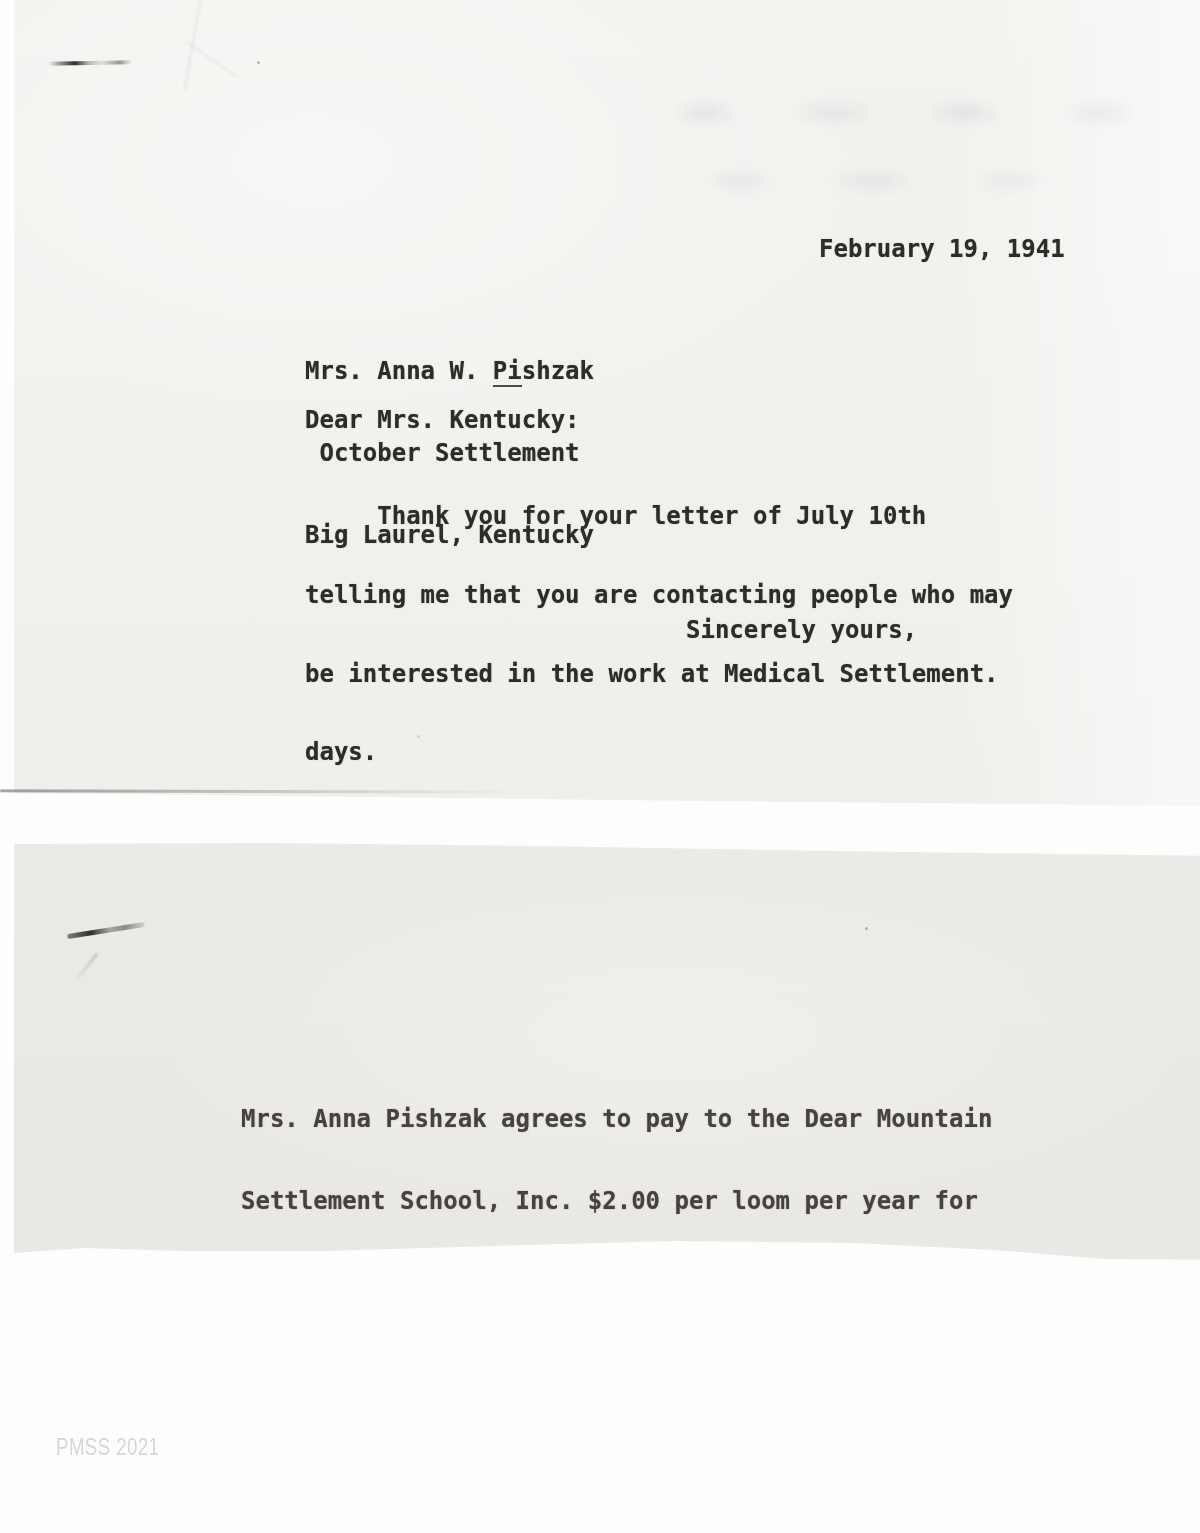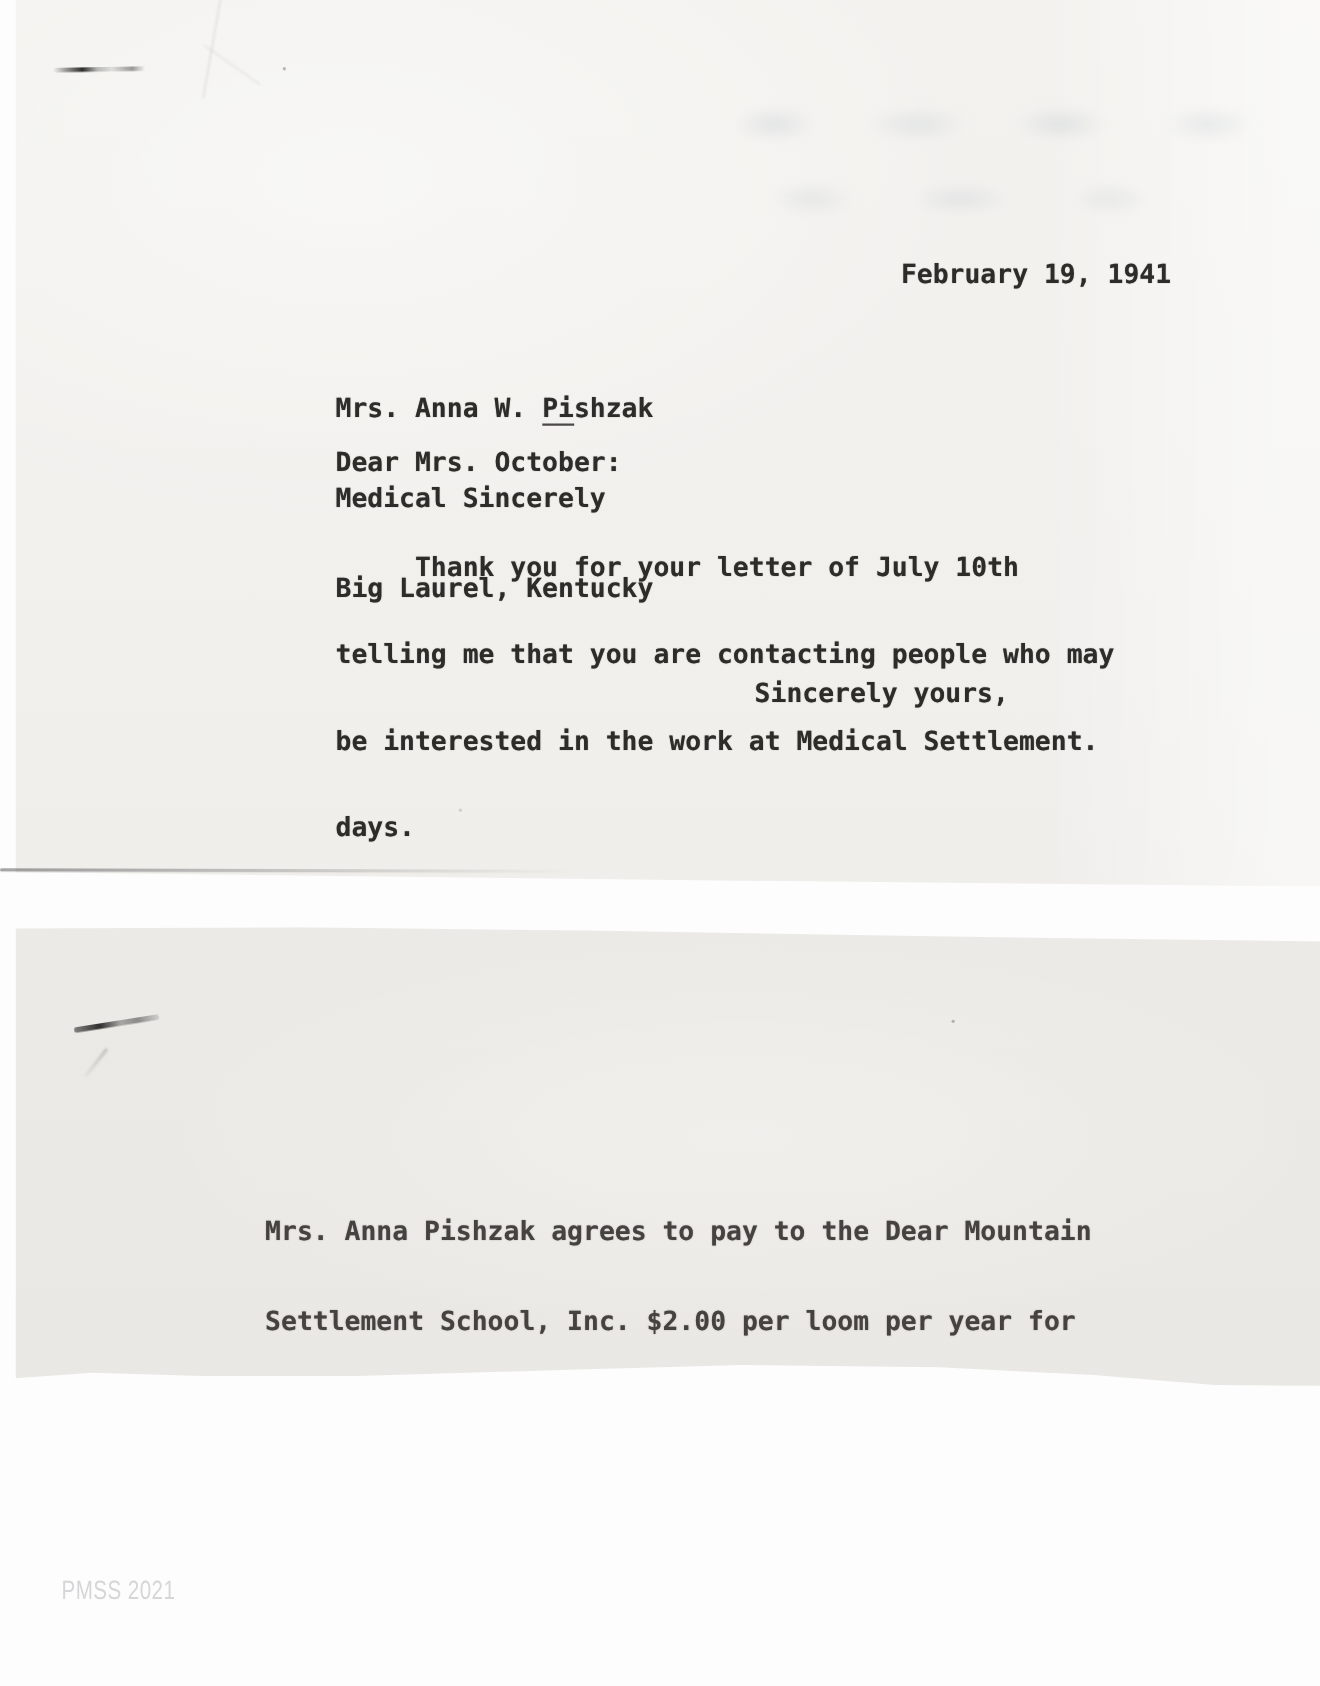--- a/index.html
+++ b/index.html
@@ -29,21 +29,21 @@
   }
   .paper-edge-line{
     position:absolute;left:0;top:790px;width:520px;height:3px;border-radius:2px;
     background:linear-gradient(to right, rgba(55,55,55,.45), rgba(55,55,55,.18) 60%, transparent);
     filter:blur(.6px);transform:rotate(.15deg);
   }
   
   .tw{position:absolute;white-space:pre;font-weight:700;font-size:24px;
       color:#2e2c29;text-shadow:0 0 1px rgba(46,44,41,.55);}
   .date-line{left:805px;top:235px;}
-  .address{left:291px;top:303px;line-height:27.4px;}
+  .address{left:291px;top:303px;line-height:27.4px;text-align:center;}
   .salutation{left:291px;top:406px;}
   .letter-body{left:291px;top:451px;line-height:26.2px;}
   .closing{left:672px;top:616px;}
   .u{border-bottom:2px solid rgba(46,44,41,.85);}
   .note-text{left:227px;top:212px;line-height:27.2px;
       color:#454240;text-shadow:0 0 1.2px rgba(69,66,64,.5);}
   
   .ghost{position:absolute;filter:blur(6px);pointer-events:none;}
   .ghost1{left:635px;top:86px;width:520px;height:54px;
     background:
@@ -93,25 +93,25 @@
     <div class="crease-a"></div>
     <div class="crease-b"></div>
     <div class="smudge-top"></div>
     <div class="speck speck-1"></div>
     <div class="speck speck-2"></div>
 
     <div class="tw date-line">February 19, 1941</div>
 
     <div class="tw address">
       <div><span>Mrs. Anna W. </span><span class="u">Pi</span><span>shzak</span></div>
-      <div>Medical Sincerely</div>
+      <div>October Settlement</div>
       <div>Big Laurel, Kentucky</div>
     </div>
 
-    <div class="tw salutation">Dear Mrs. October:</div>
+    <div class="tw salutation">Dear Mrs. Kentucky:</div>
 
     <div class="tw letter-body">
       <div>     Thank you for your letter of July 10th</div>
       <div>telling me that you are contacting people who may</div>
       <div>be interested in the work at Medical Settlement.</div>
       <div>days.</div>
     </div>
 
     <div class="tw closing">Sincerely yours,</div>
   </div>

